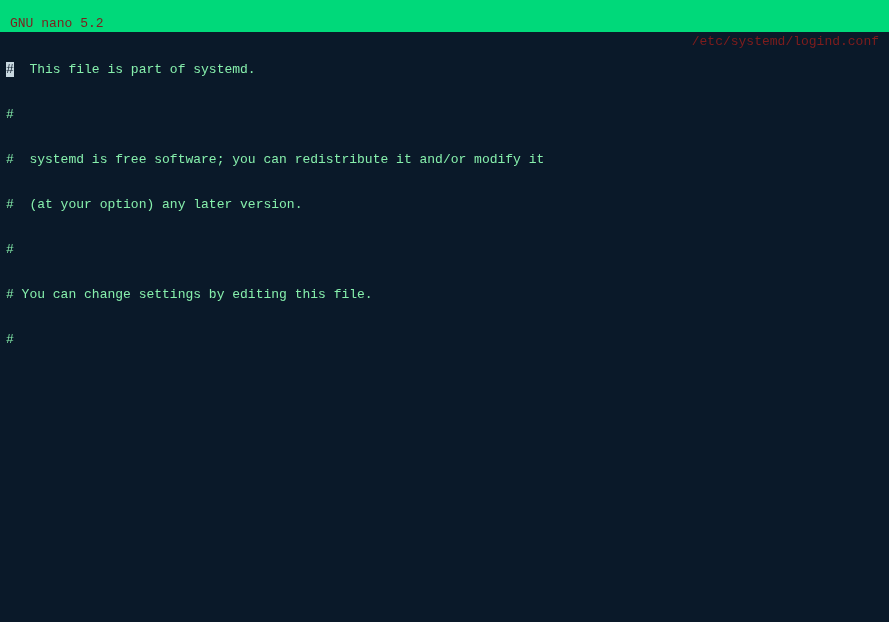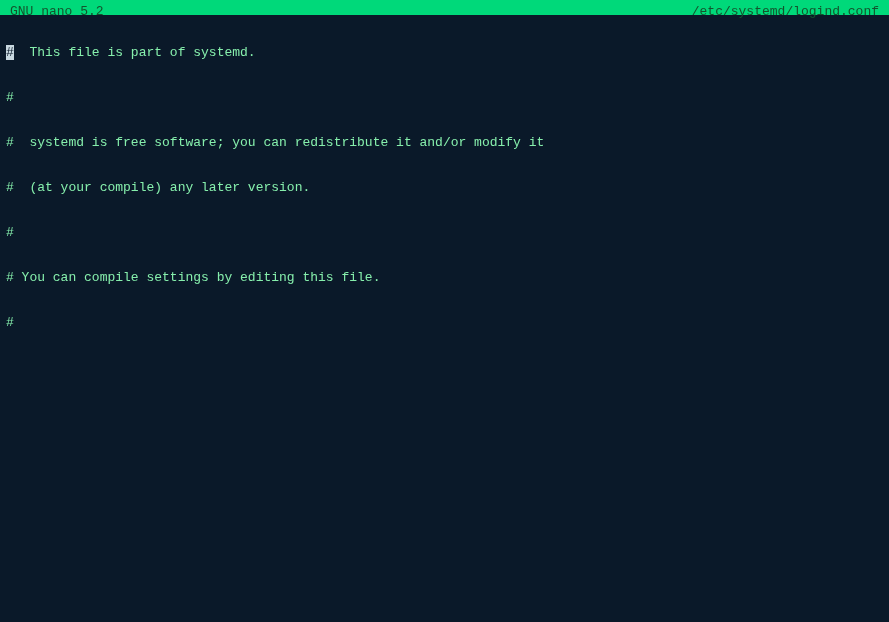--- a/index.html
+++ b/index.html
@@ -12,31 +12,32 @@
       font-size: 13px;
       line-height: 15px;
       background: #0a1929;
       color: #4fb3d9;
       width: 889px;
       height: 622px;
       overflow: hidden;
     }
     .header {
       background: #00d97a;
-      color: #14532d;
+      color: #7f1d1d;
       display: flex;
       justify-content: space-between;
-      padding: 4px 6px;
+      padding: 16px 6px;
       height: 15px;
     }
     .header .left {
       padding-left: 4px;
     }
     .header .right {
       padding-right: 4px;
+      margin-top: 18px;
     }
     .editor {
       padding: 0 6px;
       white-space: pre;
     }
     .line {
       height: 15px;
     }
     .comment-white {
       color: #86efac;
@@ -54,23 +55,23 @@
 
 <div class="header">
   <span class="left">GNU nano 5.2</span>
   <span class="right">/etc/systemd/logind.conf</span>
 </div>
 
 <div class="editor">
   <div class="line"><span class="hash-highlight">#</span><span class="comment-white">  This file is part of systemd.</span></div>
   <div class="line comment-white"><span>#</span></div>
   <div class="line comment-white"><span>#</span><span>  systemd is free software; you can redistribute it and/or modify it</span></div>
-  <div class="line comment-white"><span>#</span><span>  (at your compile) any later version.</span></div>
+  <div class="line comment-white"><span>#</span><span>  (at your option) any later version.</span></div>
   <div class="line comment-white"><span>#</span></div>
-  <div class="line comment-white"><span>#</span><span> You can compile settings by editing this file.</span></div>
+  <div class="line comment-white"><span>#</span><span> You can change settings by editing this file.</span></div>
   <div class="line comment-white"><span>#</span></div>
 
   <div class="spacer"></div>
 
   
 
   
   
   
   

